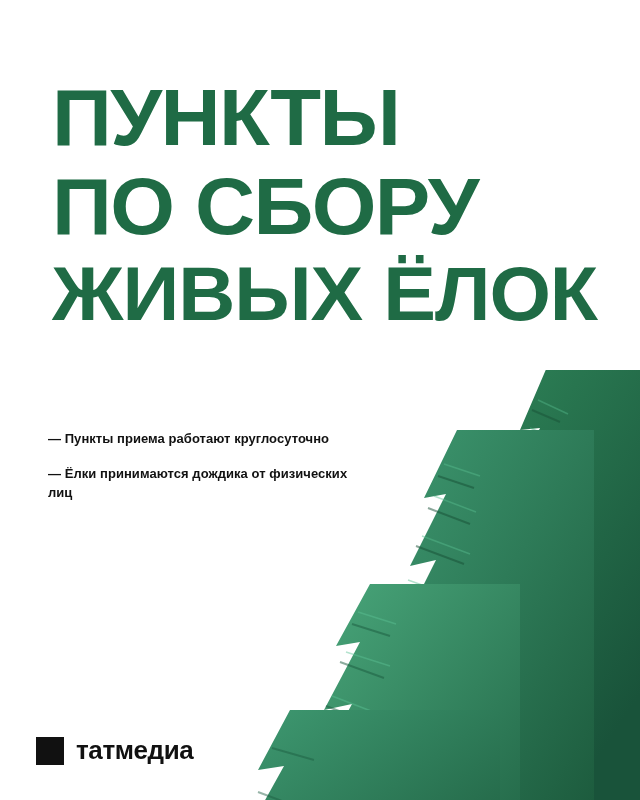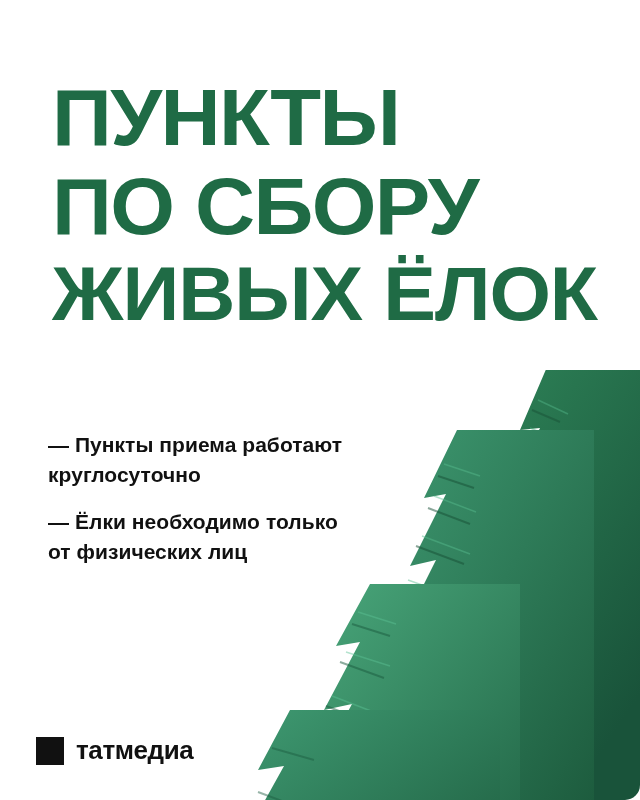--- a/index.html
+++ b/index.html
@@ -9,21 +9,20 @@
   }
   body {
     font-family: "Liberation Sans", sans-serif;
   }
   .poster {
     position: relative;
     width: 640px;
     height: 800px;
     background: #ffffff;
     overflow: hidden;
-    border-radius: 15px;
   }
 
   
   .headline {
     position: absolute;
     left: 52px;
     top: 78px;
     width: 560px;
     z-index: 5;
   }
@@ -48,21 +47,21 @@
   
   .bullets {
     position: absolute;
     left: 48px;
     top: 430px;
     width: 310px;
     z-index: 6;
   }
   .bullet {
     color: #111111;
-    font-size: 21px;
+    font-size: 13px;
     line-height: 1.45;
     font-weight: bold;
     margin-bottom: 16px;
     letter-spacing: 0.05px;
   }
 
   
   .art {
     position: absolute;
     right: 0;
@@ -157,21 +156,21 @@
   </svg>
 
   <div class="headline">
     <span class="headline-line l1">ПУНКТЫ</span>
     <span class="headline-line l2">ПО СБОРУ</span>
     <span class="headline-line l3">ЖИВЫХ ЁЛОК</span>
   </div>
 
   <div class="bullets">
     <div class="bullet">— Пункты приема работают круглосуточно</div>
-    <div class="bullet">— Ёлки необходимо только от физических лиц</div>
+    <div class="bullet">— Ёлки принимаются дождика от физических лиц</div>
   </div>
 
   <div class="footer">
     <span class="logo-mark"></span>
     <span class="logo-text">татмедиа</span>
   </div>
 
 </div>
 
 </body></html>

